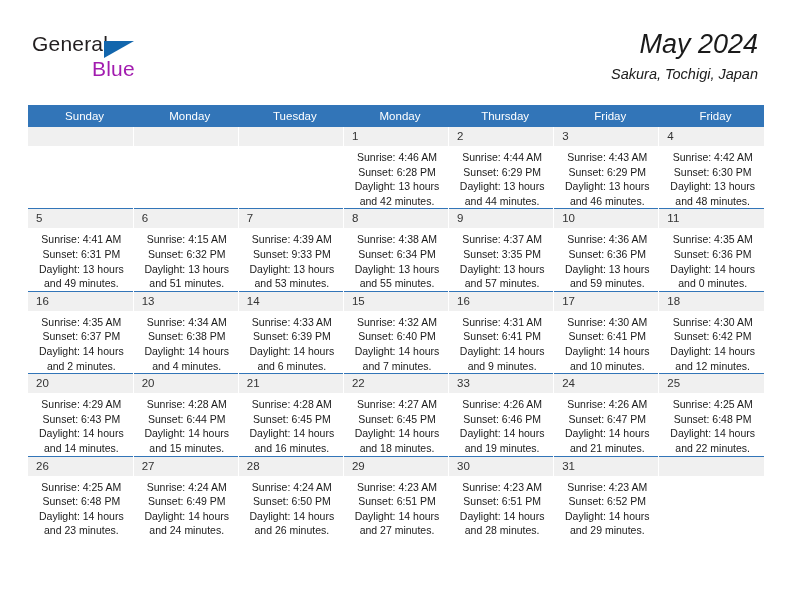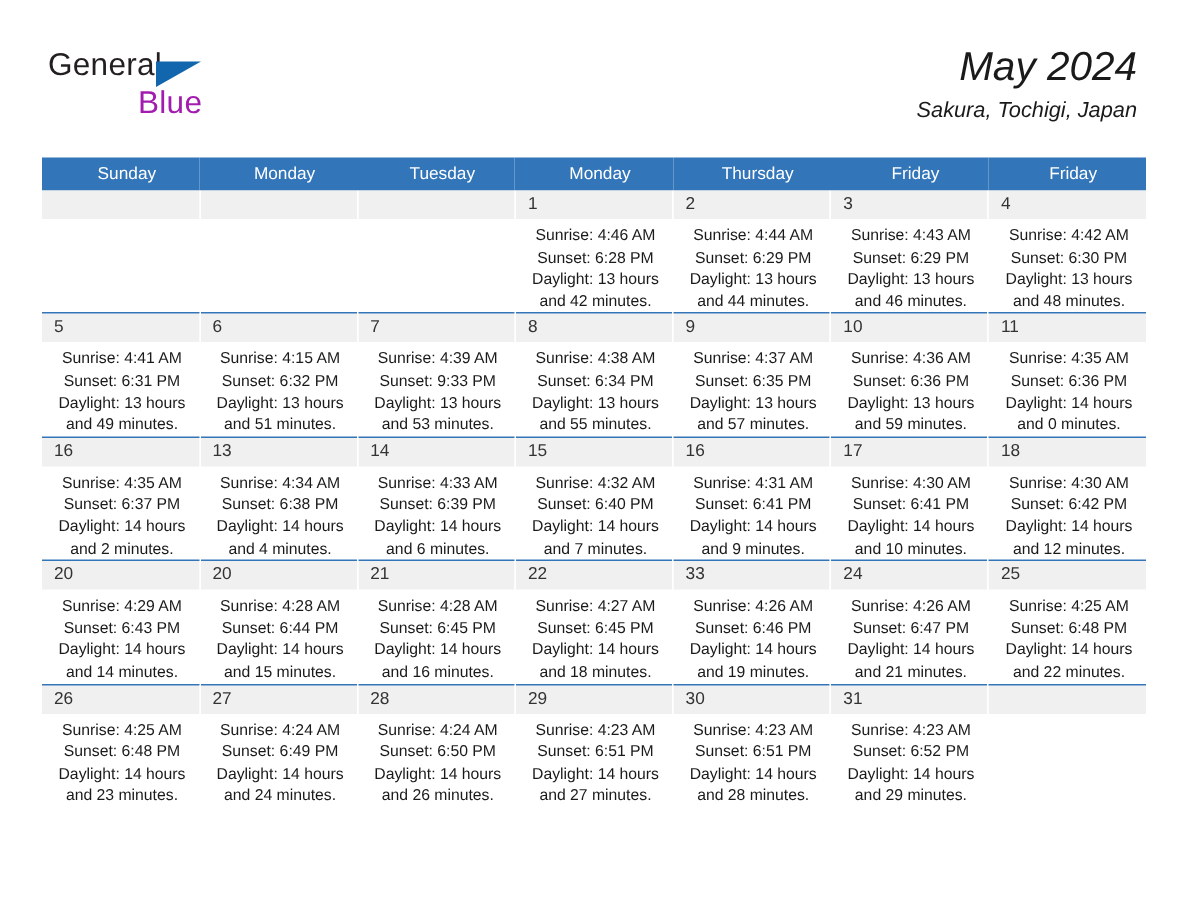--- a/index.html
+++ b/index.html
@@ -235,21 +235,21 @@
         </td>
         <td class="day-cell">
           <div class="daynum">8</div>
           <div class="details">Sunrise: 4:38 AM
 Sunset: 6:34 PM
 Daylight: 13 hours and 55 minutes.</div>
         </td>
         <td class="day-cell">
           <div class="daynum">9</div>
           <div class="details">Sunrise: 4:37 AM
-Sunset: 6:35 PM
+Sunset: 3:35 PM
 Daylight: 13 hours and 57 minutes.</div>
         </td>
         <td class="day-cell">
           <div class="daynum">10</div>
           <div class="details">Sunrise: 4:36 AM
 Sunset: 6:36 PM
 Daylight: 13 hours and 59 minutes.</div>
         </td>
         <td class="day-cell">
           <div class="daynum">11</div>

